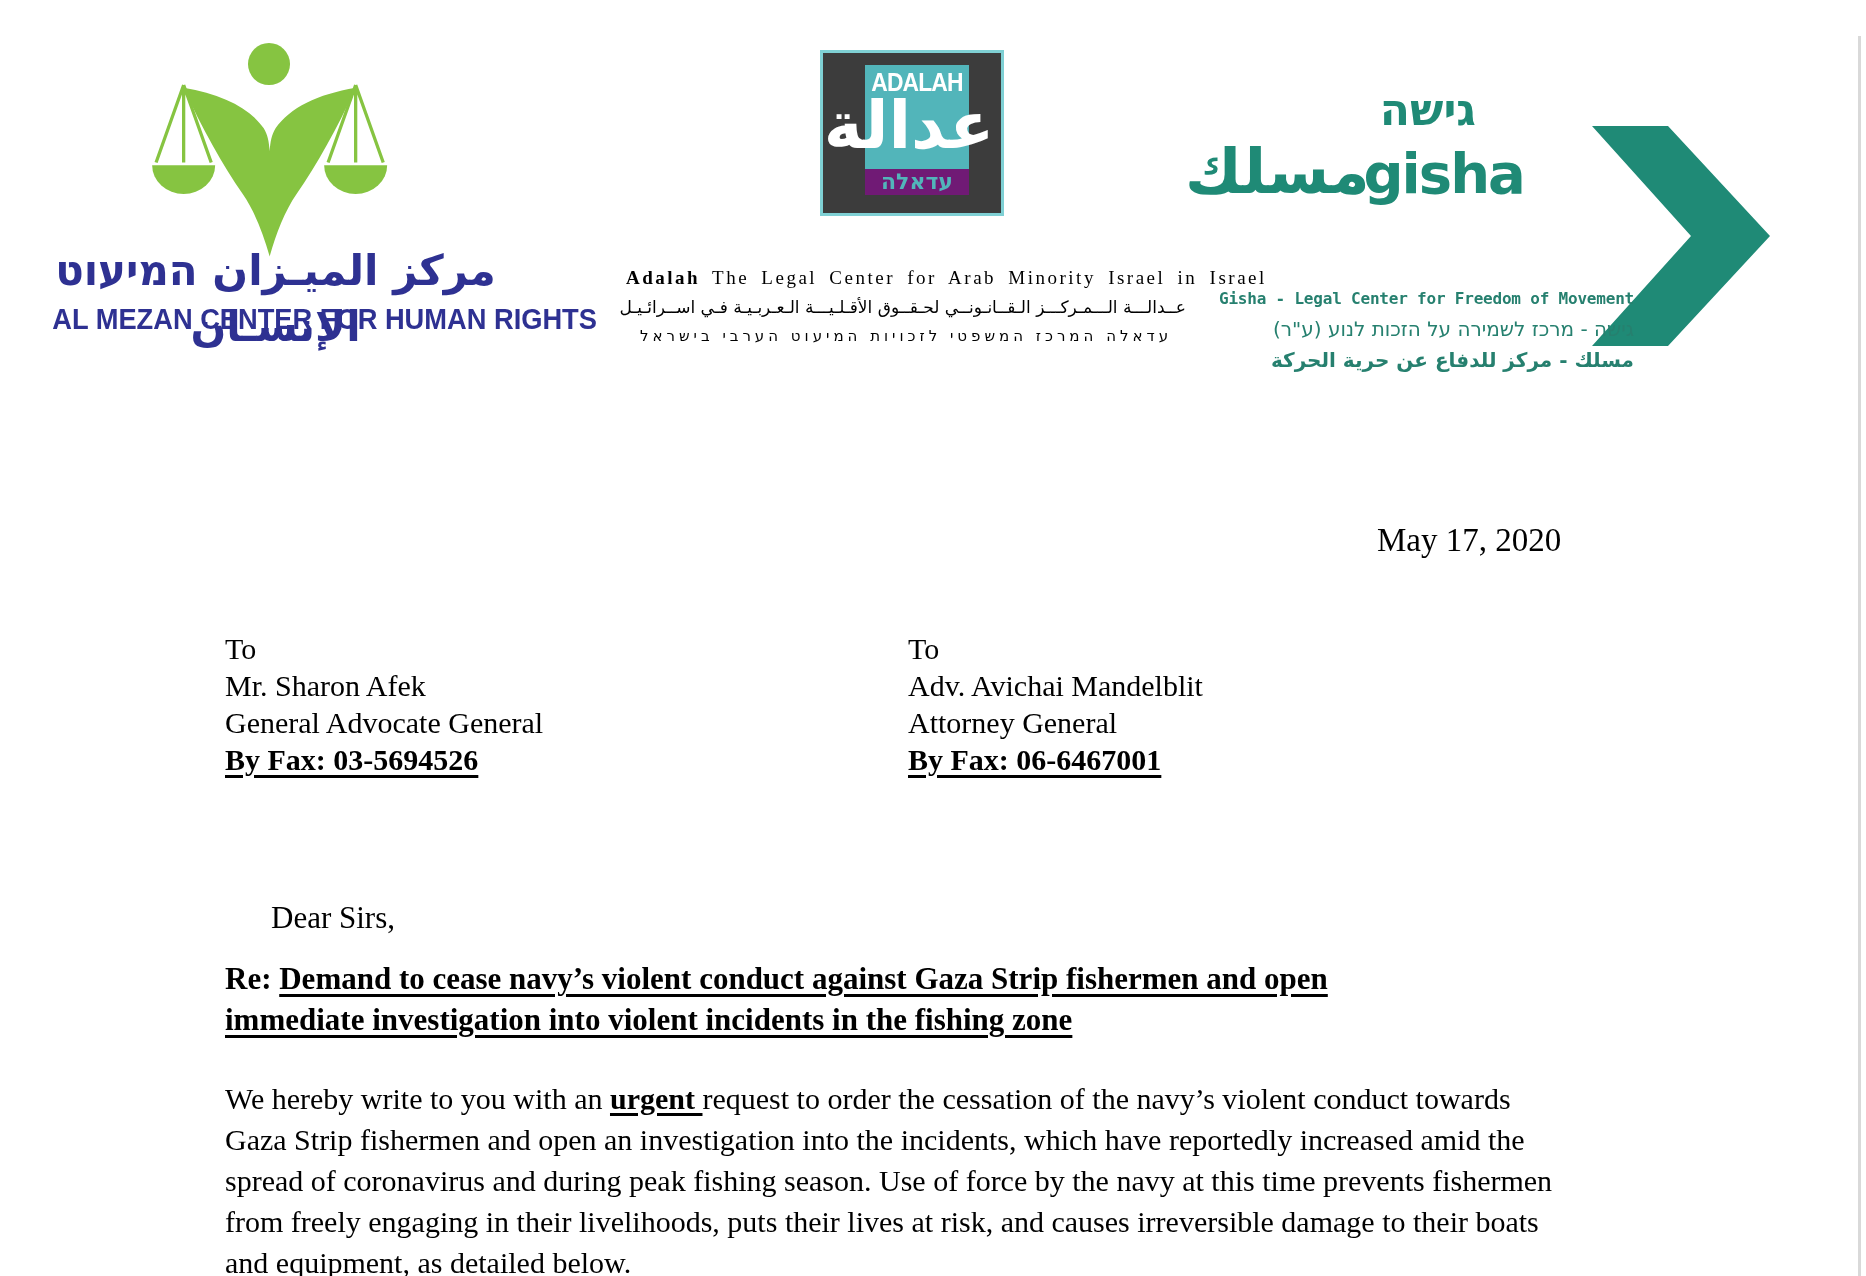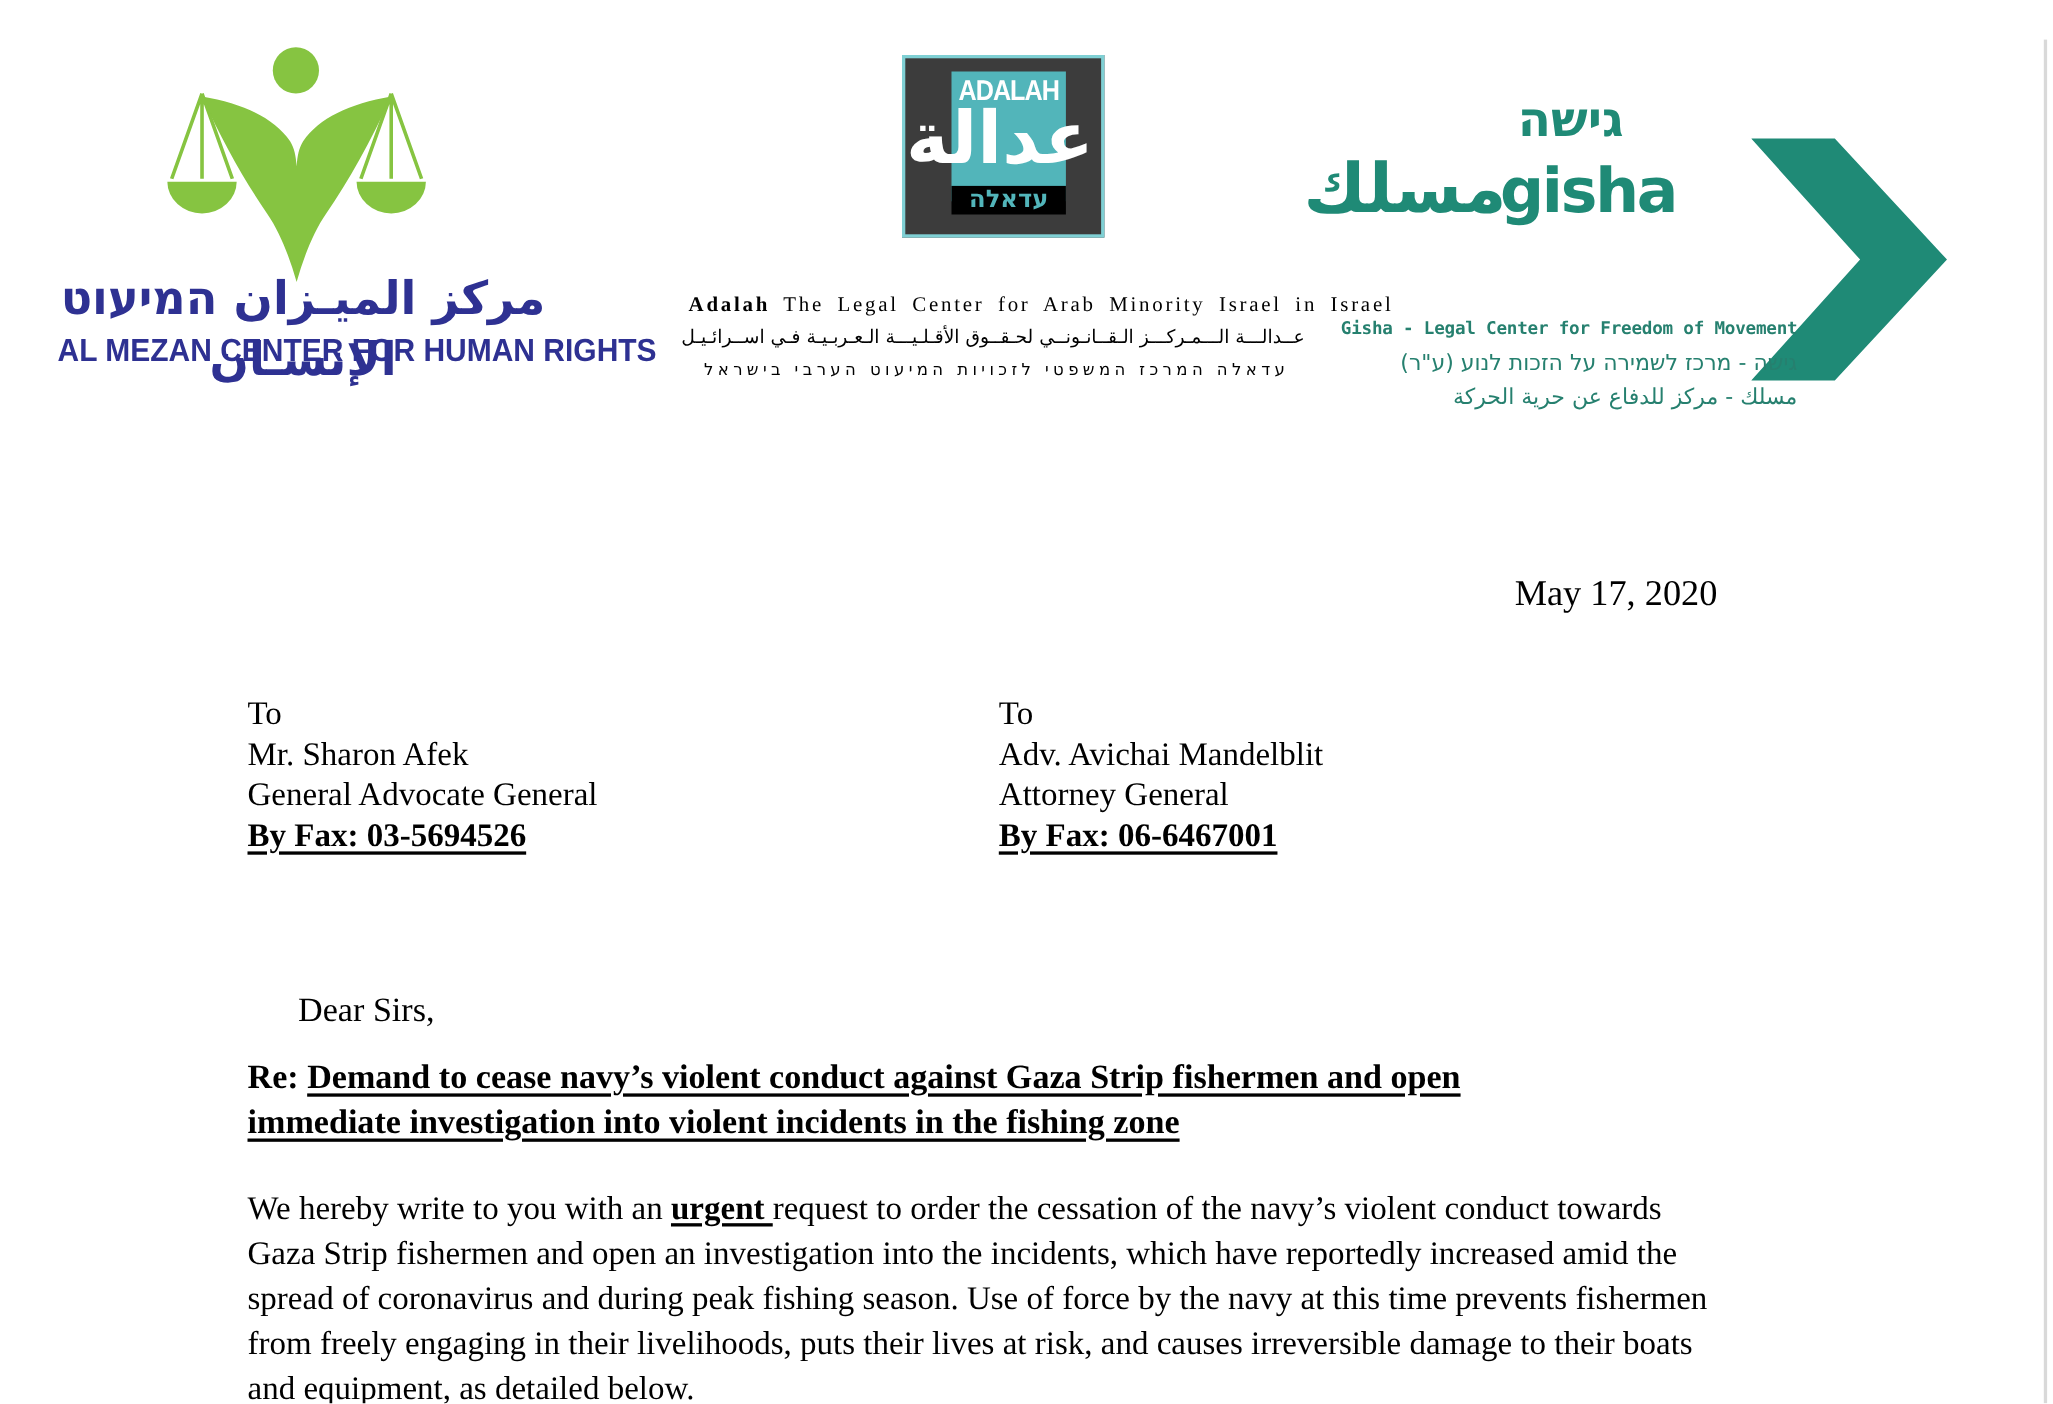--- a/index.html
+++ b/index.html
@@ -53,21 +53,21 @@
   }
   .adalah-logo-ar{
     position:absolute;left:-14px;top:38px;width:200px;
     text-align:center;
     font-family:"DejaVu Sans",sans-serif;
     font-weight:bold;font-size:66px;line-height:70px;color:#ffffff;
     text-shadow:2px 2px 0 rgba(60,60,60,0.0);
   }
   .adalah-logo-he{
     position:absolute;left:42px;top:116px;width:104px;height:26px;
-    background:#000000;
+    background:#701a75;
     text-align:center;
     font-family:"DejaVu Sans",sans-serif;
     font-weight:bold;font-size:22px;line-height:26px;color:#52b5ba;
   }
   .adalah-caption{left:626px;top:264px;width:560px;text-align:center;}
   .adalah-cap-en{
     font-family:"Liberation Serif",serif;font-size:19px;
     letter-spacing:2.5px;word-spacing:5px;line-height:28px;
     white-space:nowrap;
   }
@@ -99,21 +99,21 @@
   .gisha-cap-en{
     font-family:"DejaVu Sans Mono","DejaVu Sans",monospace;
     font-weight:bold;font-size:16px;line-height:30px;letter-spacing:-0.2px;
     white-space:nowrap;
   }
   .gisha-cap-he{
     font-family:"DejaVu Sans",sans-serif;font-size:20px;line-height:30px;
     white-space:nowrap;
   }
   .gisha-cap-ar{
-    font-family:"DejaVu Sans",sans-serif;font-weight:normal;font-size:20px;line-height:32px;
+    font-family:"DejaVu Sans",sans-serif;font-weight:bold;font-size:20px;line-height:32px;
     white-space:nowrap;
   }
   .gisha-chevron{left:1592px;top:118px;}
 
   .page-edge{left:1858px;top:36px;width:3px;height:1240px;background:#d9d9d9;}
 
   
   .date-line{left:1377px;top:522px;font-size:33px;}
   .recipient{top:630px;width:620px;font-size:30px;line-height:37px;}
   .recipient-left{left:225px;}

